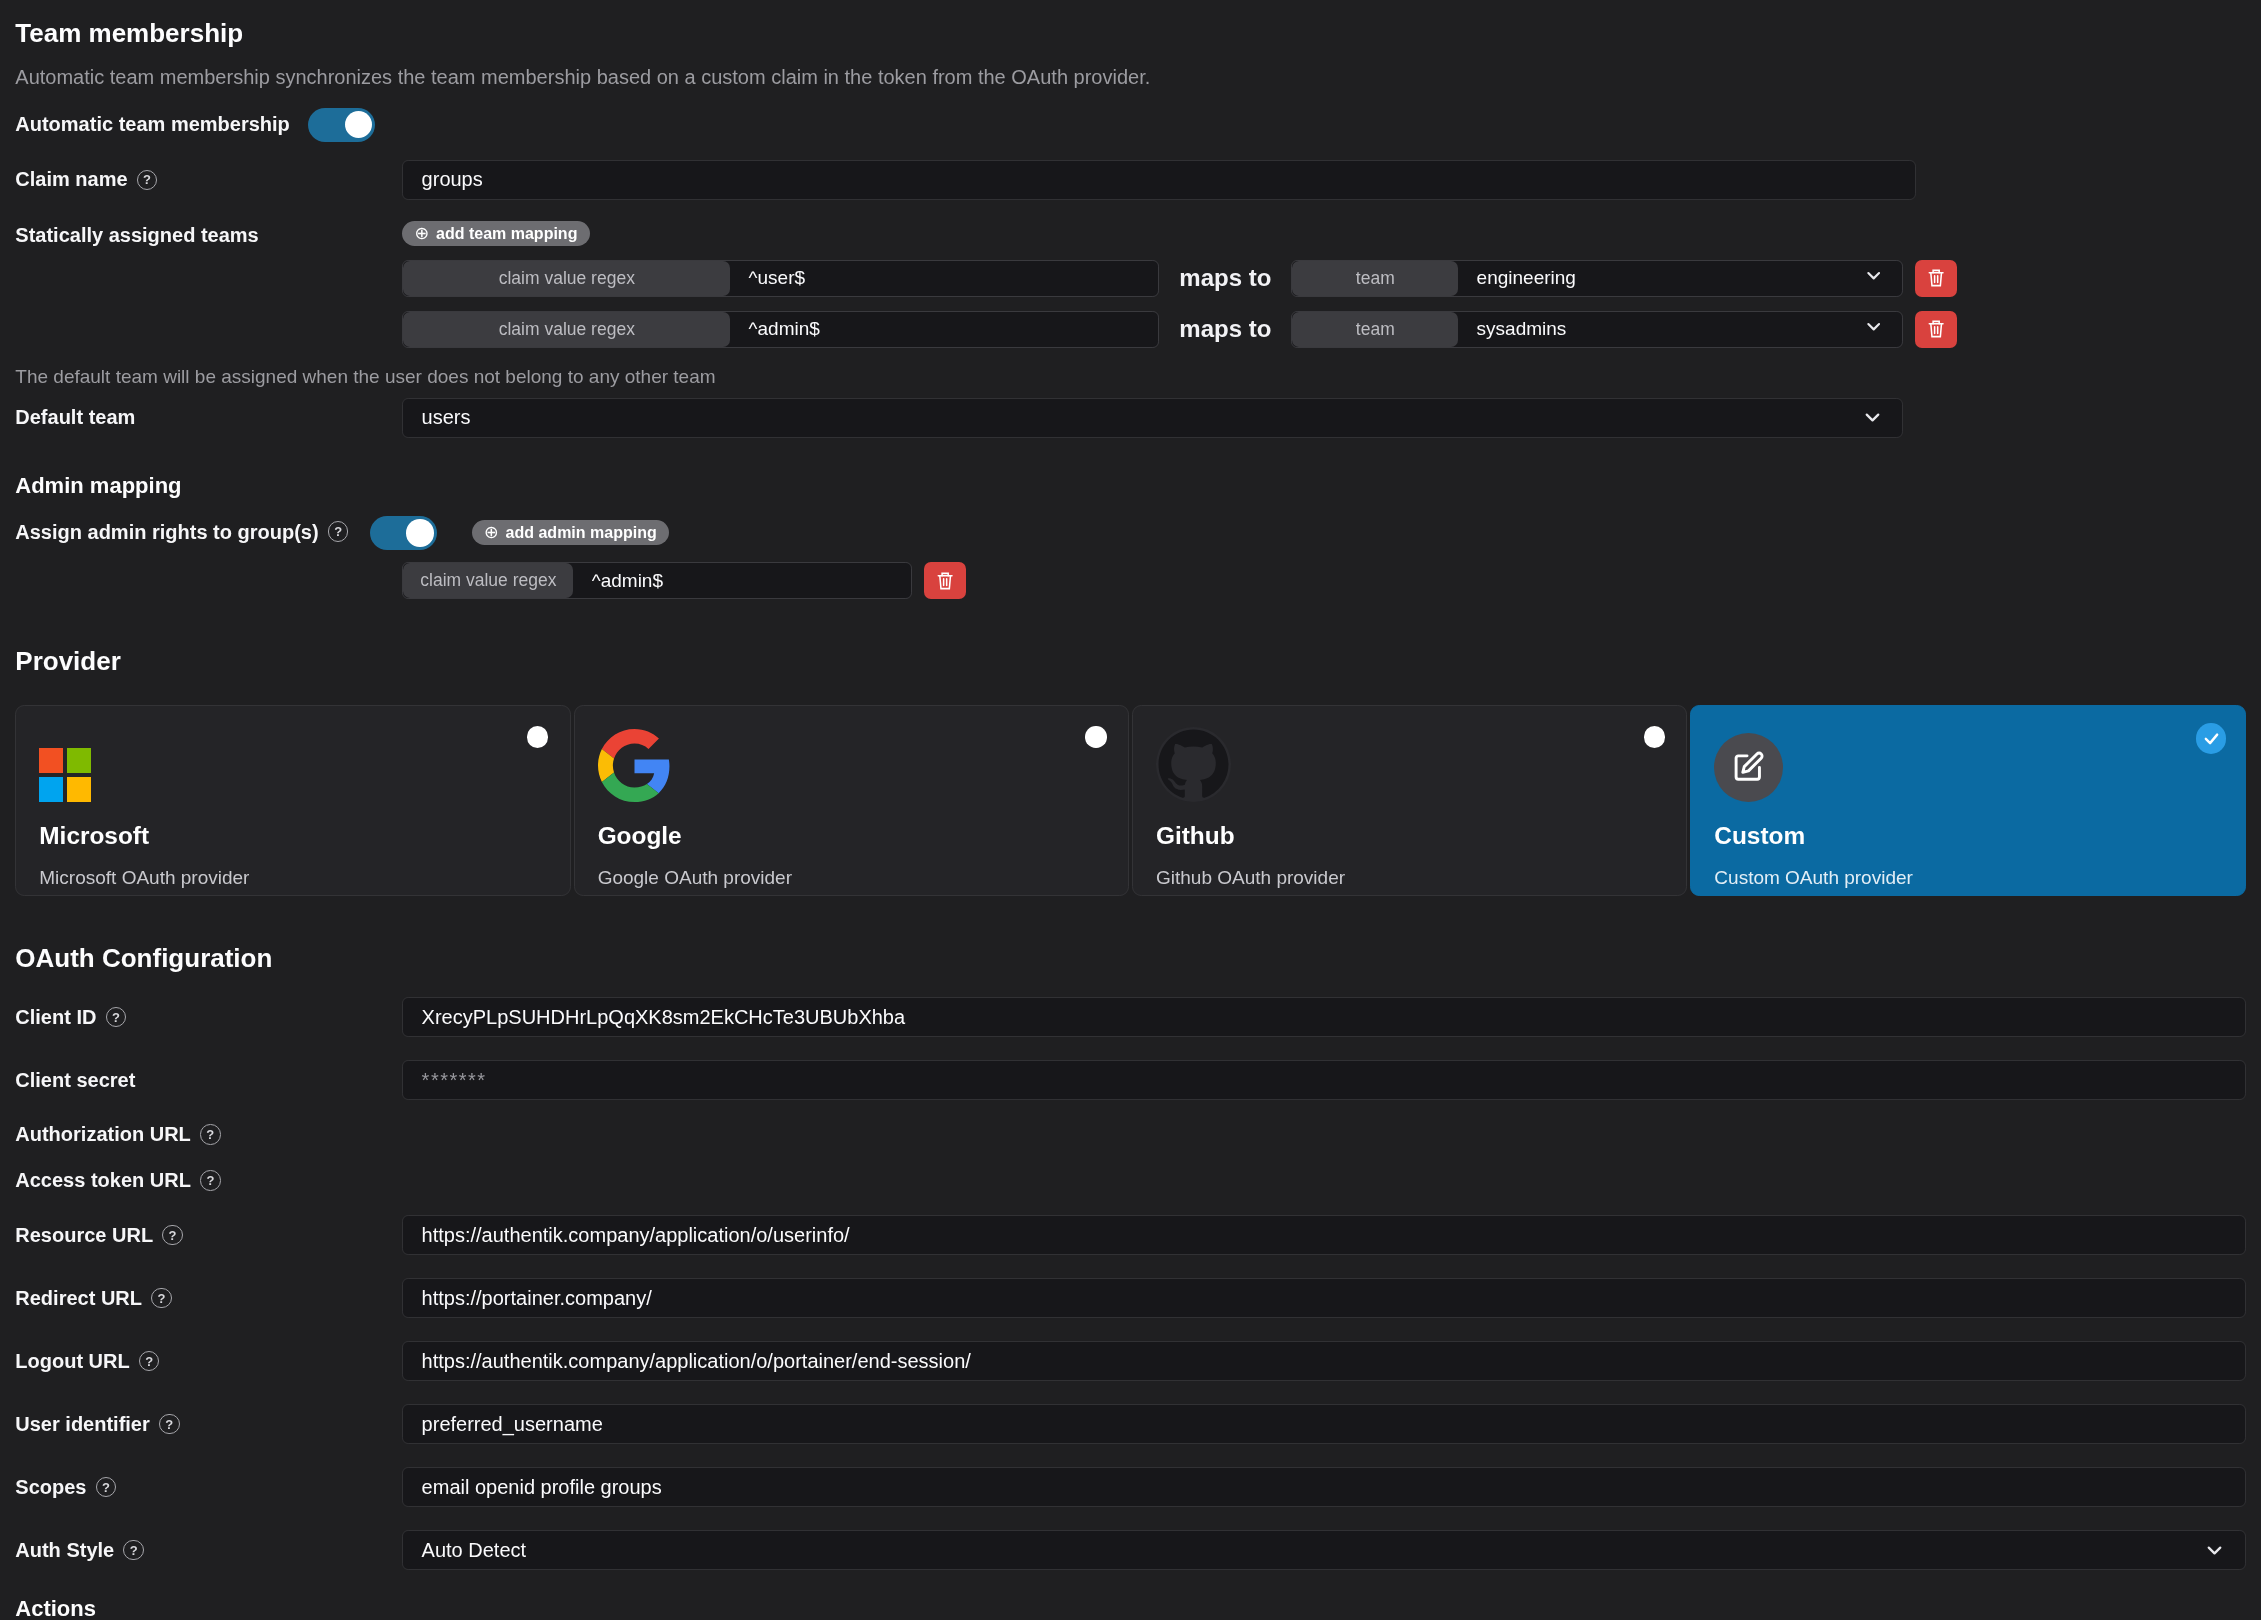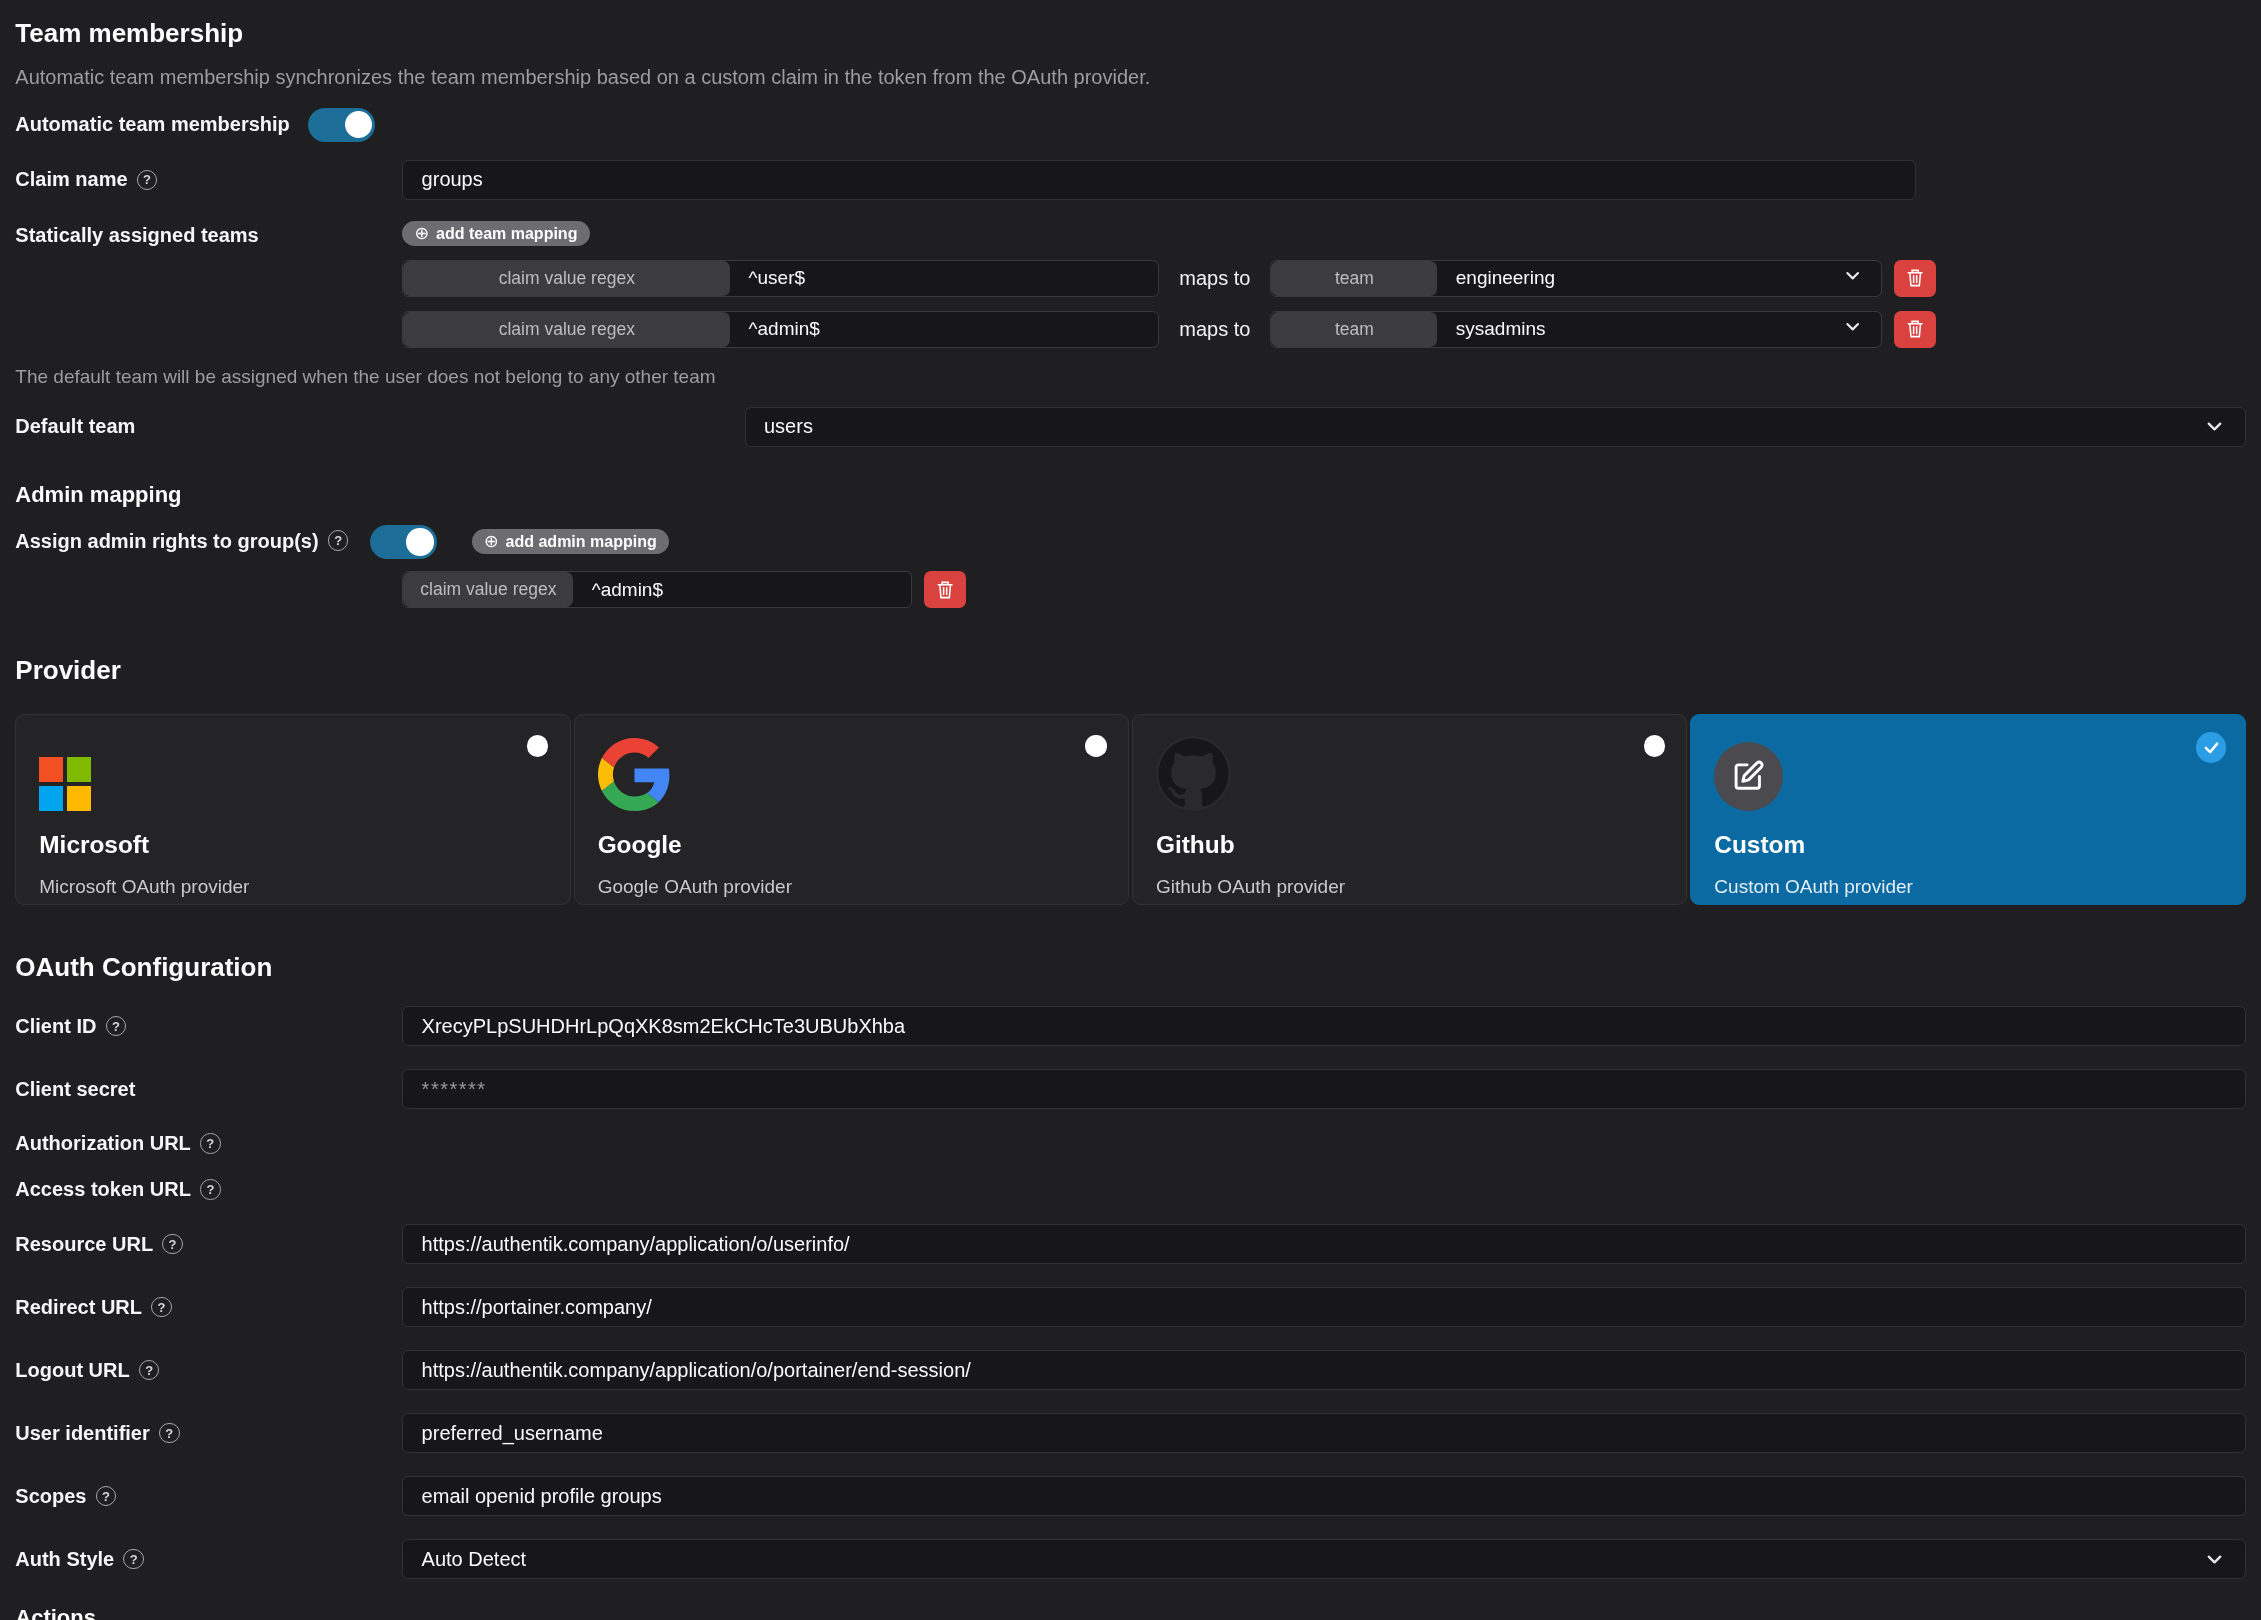--- a/index.html
+++ b/index.html
@@ -46,21 +46,21 @@
   .chip .plus { font-size:17.5px; font-weight:400; line-height:1; }
 
   
   .map-row { display:flex; align-items:center; }
   .map-row + .map-row { margin-top:13.7px; }
   .group { display:flex; height:37px; border-radius:6.1px; overflow:hidden; border:0.8px solid #3a3a3e; background:#17171a; }
   .group .addon { background:#3c3c40; color:#bdbdc2; font-size:17.5px; display:flex; align-items:center; justify-content:center; flex:none;border-radius:7px; }
   .group .gval { display:flex; align-items:center; padding:0 18.3px; font-size:19px; color:#fbfbfd; flex:1; }
   .regex-group { width:757px; }
   .regex-group .addon { width:327px; }
-  .maps-to { margin:0 20px; font-size:20px; color:#f2f2f5; flex:none; }
+  .maps-to { margin:0 20px; font-size:24px; color:#f2f2f5; flex:none;font-weight:bold; }
   .team-group { width:612px; }
   .team-group .addon { width:166px; }
   .team-group .gval { justify-content:space-between; gap:7.6px; }
   .trash-btn { width:42px; height:37px; margin-left:11.4px; flex:none; border:none; border-radius:6.9px;
     background:#d9423e; display:flex; align-items:center; justify-content:center; cursor:pointer; }
 
   .note { margin-top:18.3px; font-size:19px; color:#9c9ca1; }
 
   
   .assign-row { display:flex; align-items:center; margin-top:17px; }
@@ -178,21 +178,21 @@
               <path d="M5 6l1.5 17h11L19 6"></path>
               <path d="M10 10v9M14 10v9"></path>
             </svg>
         </button>
       </div>
     </div>
   </div>
 
   <div class="note">The default team will be assigned when the user does not belong to any other team</div>
 
-  <div class="form-row" style="margin-top:19px;justify-content:space-between;">
+  <div class="form-row" style="margin-top:10px;">
     <div class="label-col">Default team</div>
     <div class="input select w-default">
       <span>users</span>
       <span class="chev">
         <svg width="23" height="23" viewBox="0 0 24 24" fill="none" stroke="#e8e8ec" stroke-width="2.4" stroke-linecap="round" stroke-linejoin="round">
             <polyline points="6 9 12 15 18 9"></polyline>
           </svg>
       </span>
     </div>
   </div>

